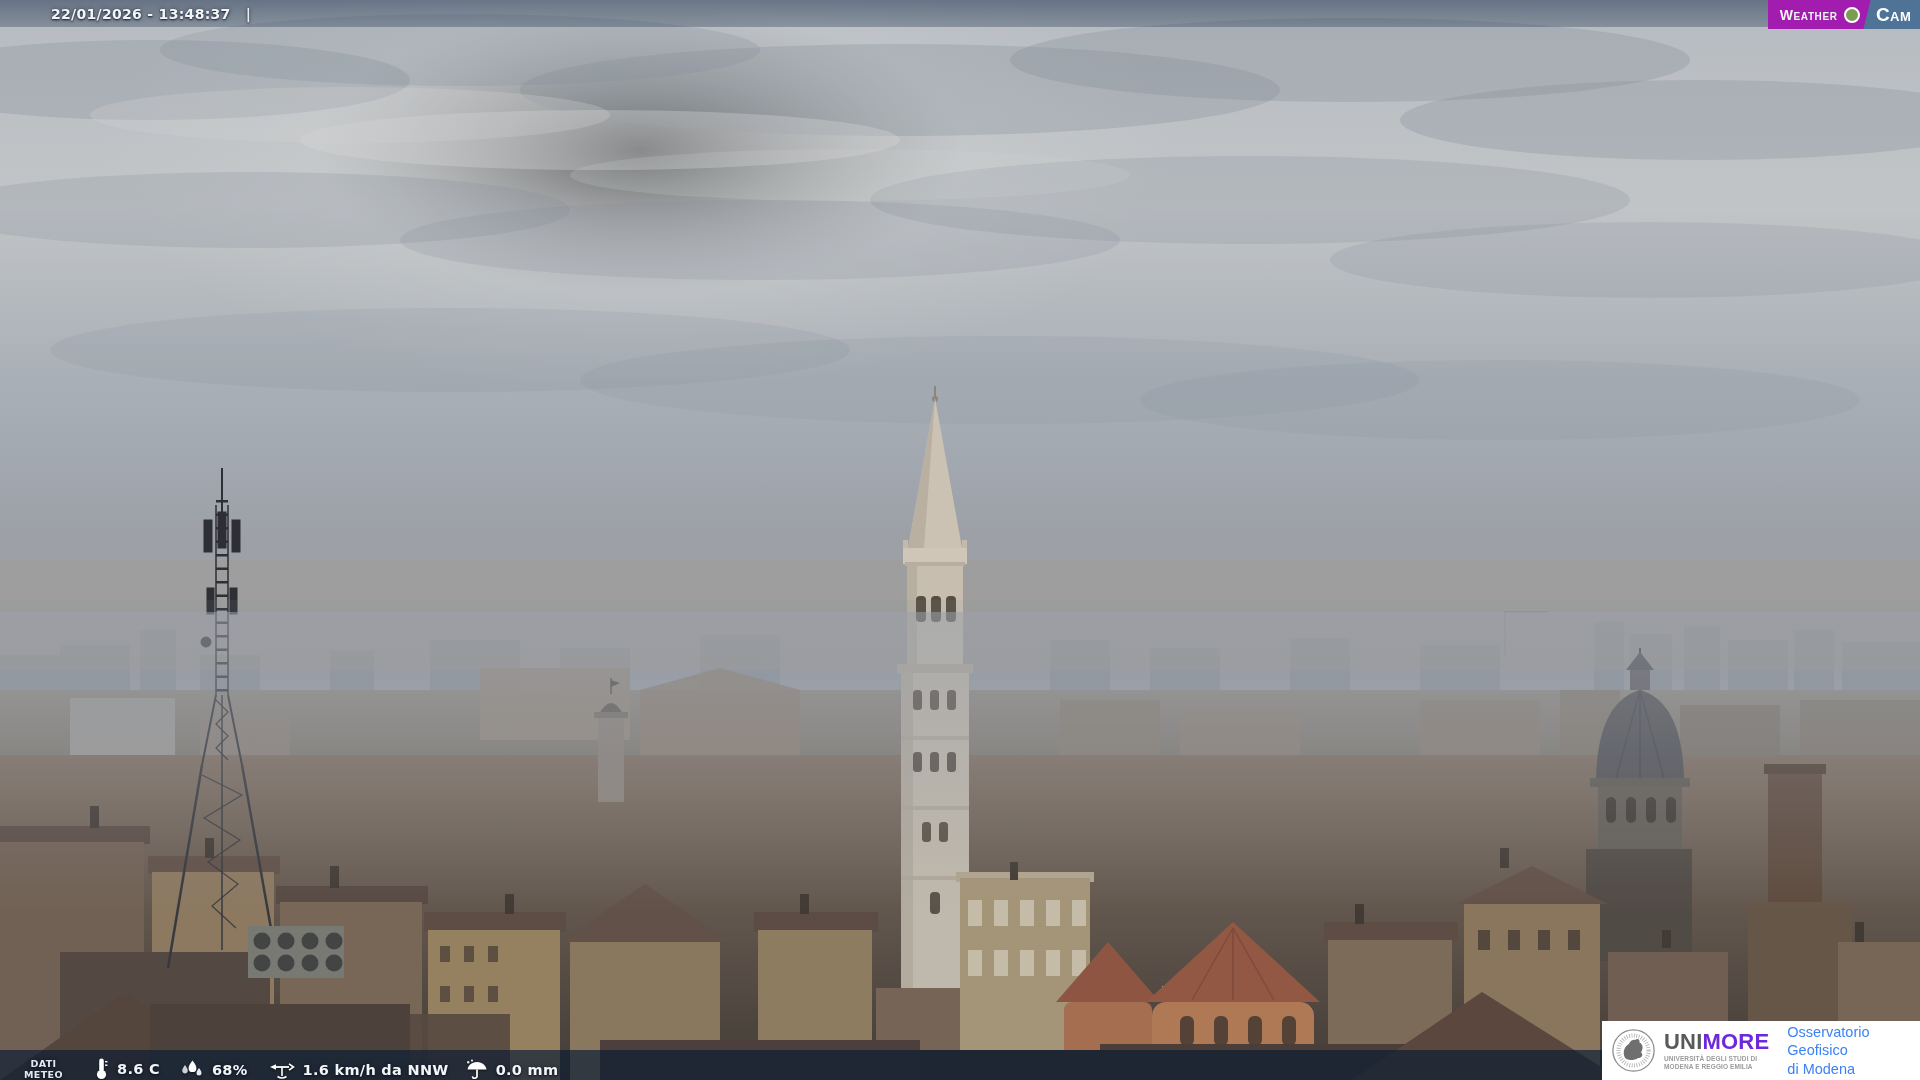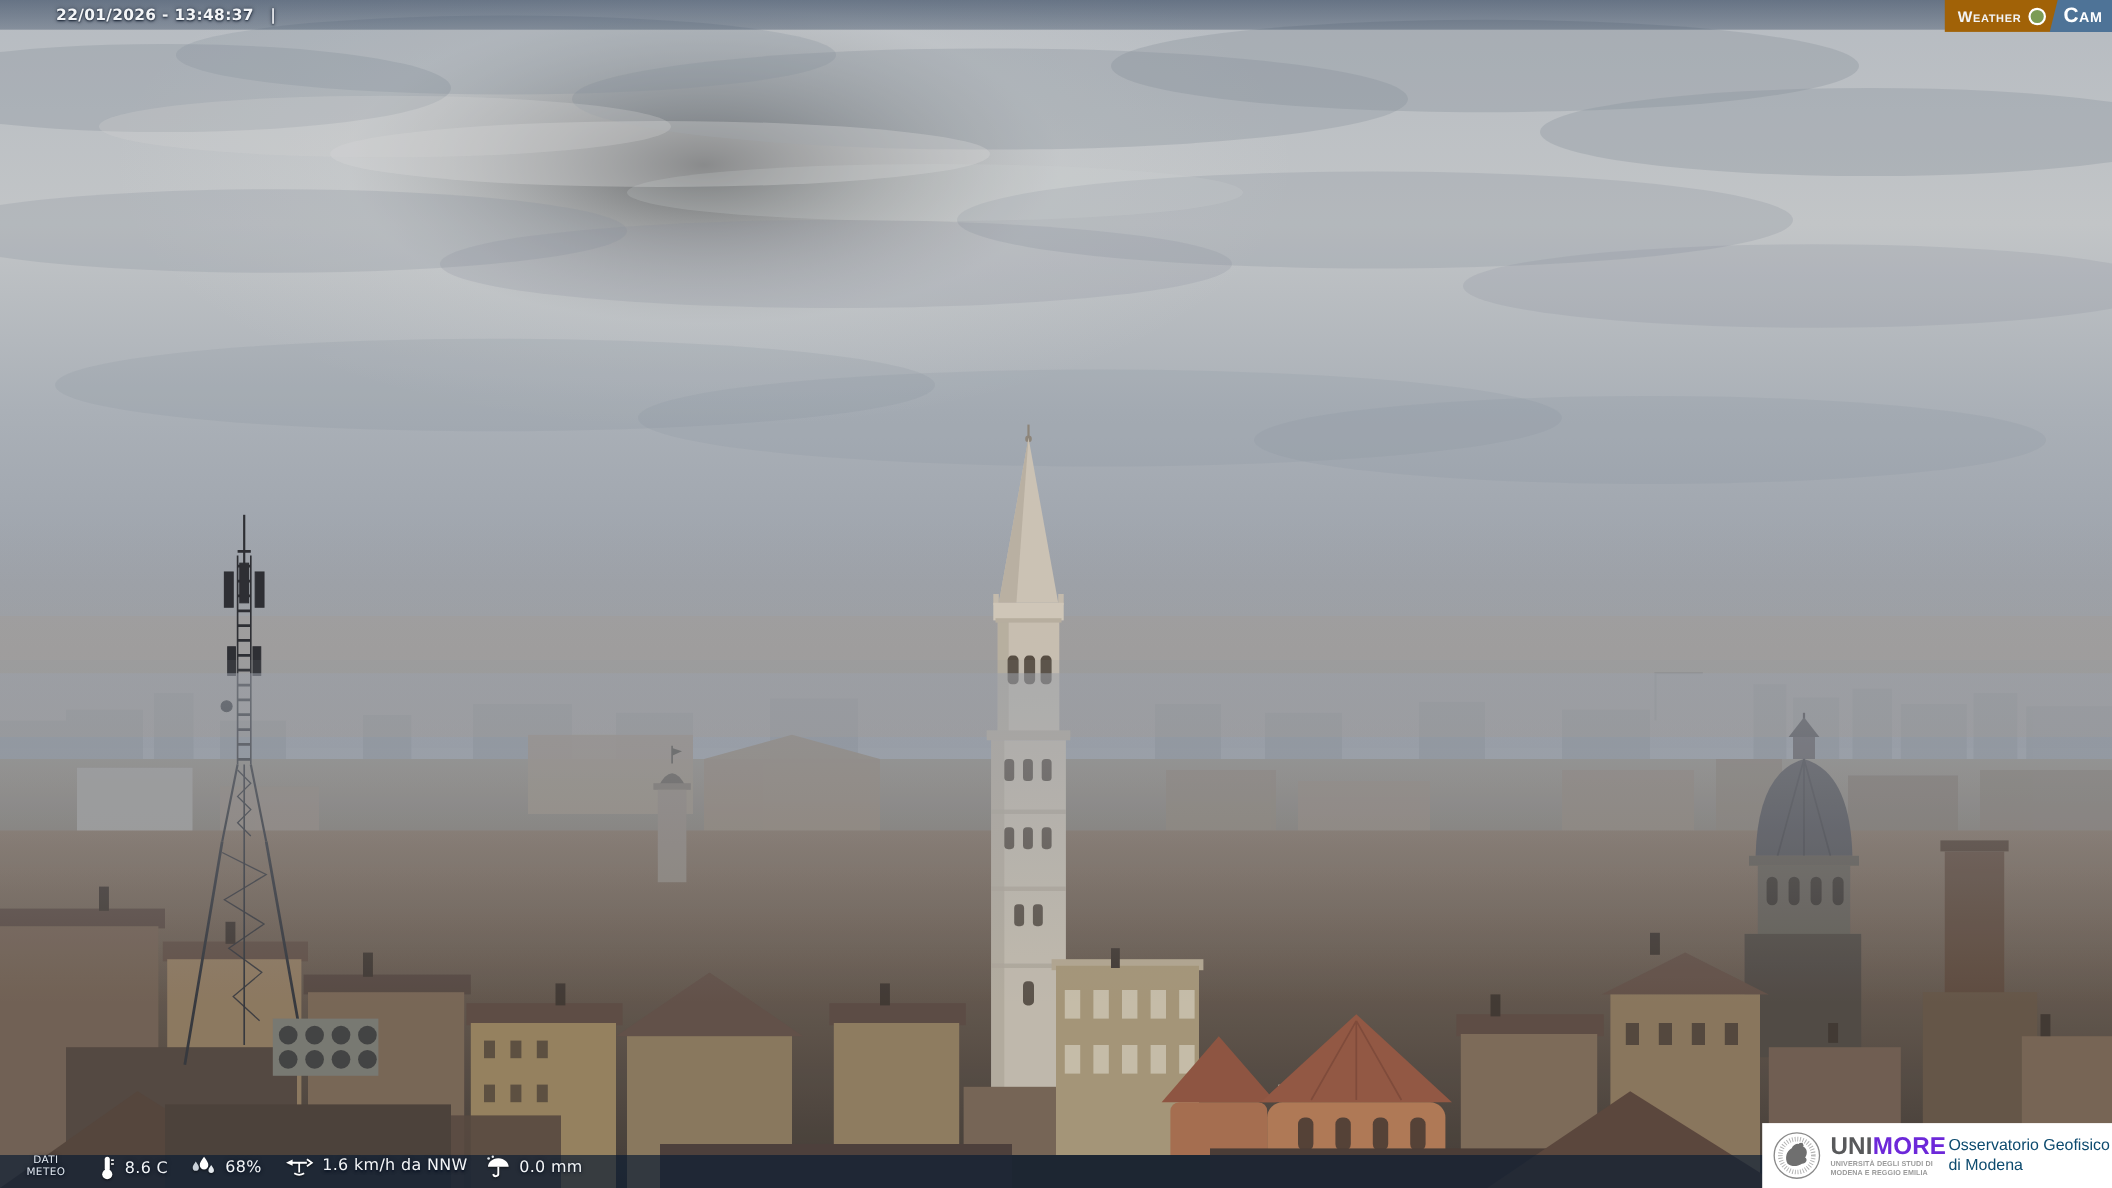--- a/index.html
+++ b/index.html
@@ -8,48 +8,48 @@
   .photo{position:absolute;inset:0;z-index:0;}
 
   
   .osd-text{color:#f3f5f7;text-shadow:0 1px 2px rgba(8,18,34,.85),0 0 4px rgba(8,18,34,.5);}
   .top-bar{position:absolute;top:0;left:0;right:0;height:27px;z-index:2;
            background:linear-gradient(180deg,rgba(23,44,73,.50),rgba(28,49,77,.32));
            display:flex;align-items:center;font-weight:700;font-size:14px;letter-spacing:.3px;}
   .top-bar .ts{margin-left:51px;}
   .top-bar .pipe{margin:0 28px 0 15px;opacity:.95;}
   .bottom-bar{position:absolute;left:0;right:0;bottom:0;height:30px;z-index:2;
-              background:rgba(11,28,50,.68);display:flex;align-items:flex-start;
-              font-weight:400;font-size:14.5px;letter-spacing:.3px;}
+              background:rgba(11,28,50,.68);display:flex;align-items:flex-end;
+              font-weight:700;font-size:14.5px;letter-spacing:.3px;}
   .dati{margin-left:24px;font-size:9.5px;line-height:10.5px;text-align:center;
         letter-spacing:.4px;color:#e3e9f1;}
   .reading{display:flex;align-items:center;}
   .reading svg{margin-right:8px;filter:drop-shadow(0 1px 1px rgba(0,0,0,.55));}
   .r-temp{margin-left:31px}.r-hum{margin-left:20px}.r-wind{margin-left:20px}.r-rain{margin-left:16px}
 
   
   .wcam{position:absolute;top:0;right:0;height:29px;z-index:3;display:flex;align-items:center;
-        background:#a16207;padding-left:12px;overflow:hidden;font-family:"Liberation Sans",sans-serif;}
+        background:#a21caf;padding-left:12px;overflow:hidden;font-family:"Liberation Sans",sans-serif;}
   .wcam-weather{font-variant:small-caps;font-weight:600;font-size:14px;letter-spacing:.6px;color:#f2f4f6;}
   .wcam-lens{width:12px;height:12px;border-radius:50%;border:2.5px solid #fff;background:#7c9c54;
              margin:0 3px 0 6px;flex:0 0 auto;}
   .wcam-cam{align-self:stretch;display:flex;align-items:center;background:#4e7397;
             transform:skewX(-14deg);margin-left:4px;margin-right:-7px;padding:0 16px 0 9px;}
   .wcam-cam span{display:inline-block;transform:skewX(14deg);font-variant:small-caps;
                  font-weight:700;font-size:19px;color:#fff;letter-spacing:.5px;}
 
   
   .uni-box{position:absolute;right:0;bottom:0;width:318px;height:59px;background:#fff;z-index:3;
            display:flex;align-items:center;font-family:"Liberation Sans",sans-serif;}
   .seal{margin-left:9px;flex:0 0 auto;}
   .uni-word{margin-left:8px;flex:0 0 auto;}
   .brand{font-size:22px;font-weight:700;color:#58595b;letter-spacing:.2px;line-height:22px;}
   .brand .more{color:#6d28d9;}
   .uni-sub{font-size:6.5px;font-weight:600;color:#9b9b9b;line-height:7.6px;letter-spacing:.1px;margin-top:2px;}
-  .obs{margin-left:2px;font-size:14.5px;color:#0c4a6e;line-height:18.5px;}
+  .obs{margin-left:18px;font-size:14.5px;color:#3b82f6;line-height:18.5px;}
 </style>
 </head>
 <body>
 
 <div class="screen">
 
   <svg class="photo" viewBox="0 0 1920 1080" width="1920" height="1080" preserveAspectRatio="none">
     <defs>
       <linearGradient id="sky" x1="0" y1="0" x2="0" y2="1">
         <stop offset="0" stop-color="#b6bbc1"></stop>

